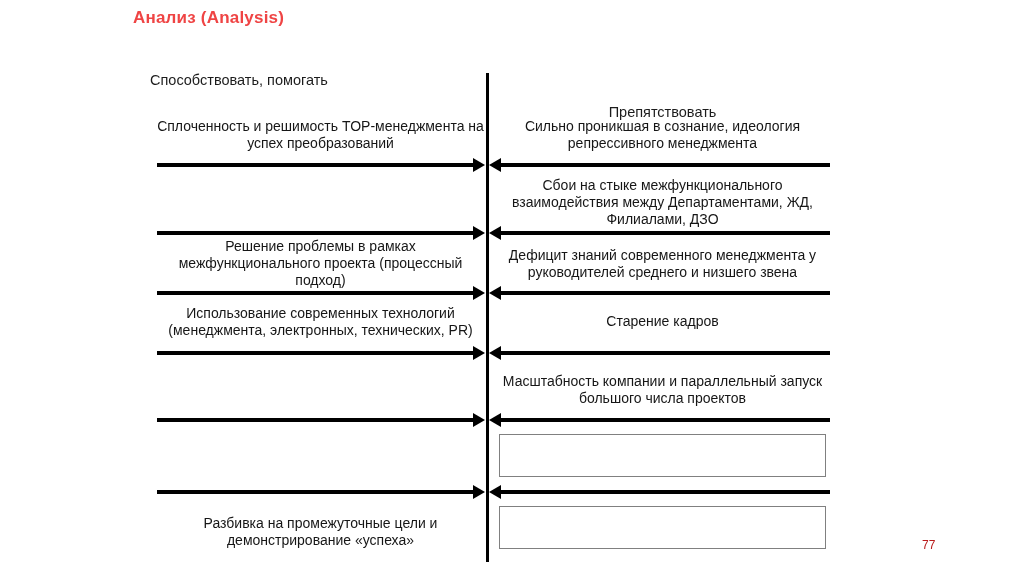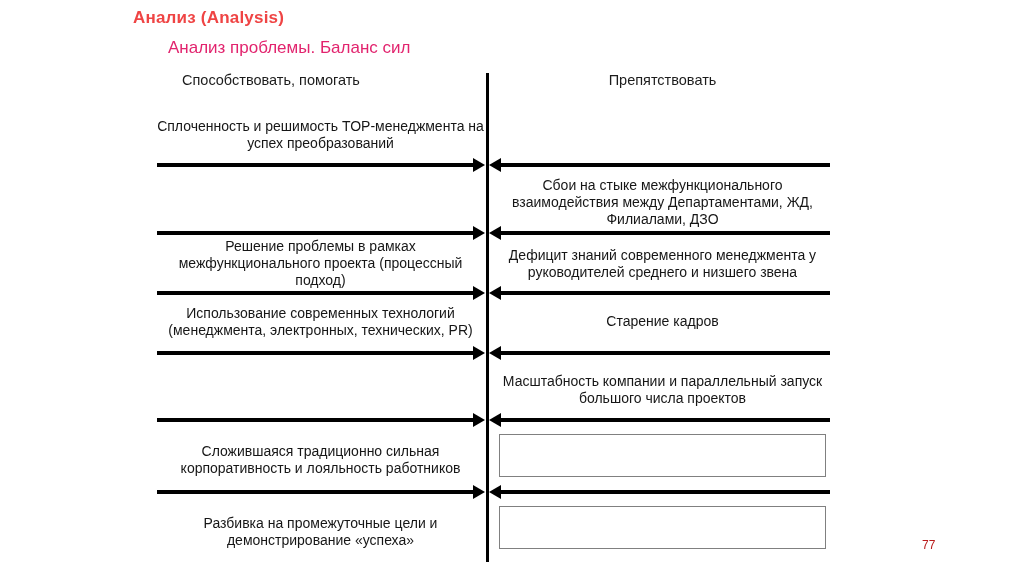--- a/index.html
+++ b/index.html
@@ -61,22 +61,22 @@
   }
 
   
   .col-head {
     position: absolute;
     top: 72px;
     font-size: 14.5px;
     color: #1c1c1c;
     white-space: nowrap;
   }
-  .col-head.left  { left: 182px; text-align: left; }
-  .col-head.right { left: 499px; width: 327px; text-align: center; }
+  .col-head.left  { left: 150px; text-align: left; }
+  .col-head.right { left: 499px; width: 327px; text-align: center; margin-top: 32px; }
   .cell {
     position: absolute;
     font-size: 14px;
     line-height: 17px;
     color: #161616;
     text-align: center;
   }
   .cell.left  { left: 157px; width: 327px; }
   .cell.right { left: 499px; width: 327px; }
 
@@ -142,31 +142,31 @@
     color: #b91c1c;
   }
 </style>
 </head>
 <body>
 
 <div id="slide">
 
   <div id="slide-title">Анализ (Analysis)</div>
 
-  <div id="slide-subtitle">Анализ проблемы. Баланс сил</div>
 
   <div id="diagram">
 
     <div class="spine"></div>
 
     <div class="col-head left">Способствовать, помогать</div>
 
     <div class="col-head right">Препятствовать</div>
 
     <div class="cell left" style="top:118px;">Сплоченность и решимость TOP-менеджмента на успех преобразований</div>
+    <div class="cell right" style="top:118px;">Сильно проникшая в сознание, идеология репрессивного менеджмента</div>
     <div class="sep" style="top:158px;">
       <span class="bar-l"></span>
       <span class="head-l"></span>
       <span class="head-r"></span>
       <span class="bar-r"></span>
     </div>
 
     <div class="cell right" style="top:177px;">Сбои на стыке межфункционального взаимодействия между Департаментами, ЖД, Филиалами, ДЗО</div>
     <div class="sep" style="top:226px;">
       <span class="bar-l"></span>
@@ -194,21 +194,20 @@
     </div>
 
     <div class="cell right" style="top:373px;">Масштабность компании и параллельный запуск большого числа проектов</div>
     <div class="sep" style="top:413px;">
       <span class="bar-l"></span>
       <span class="head-l"></span>
       <span class="head-r"></span>
       <span class="bar-r"></span>
     </div>
 
-    <div class="cell left" style="top:443px;">Сложившаяся традиционно сильная корпоративность и лояльность работников</div>
     <div class="blank-box" style="top:434px; height:43px;"></div>
     <div class="sep" style="top:485px;">
       <span class="bar-l"></span>
       <span class="head-l"></span>
       <span class="head-r"></span>
       <span class="bar-r"></span>
     </div>
 
     <div class="cell left" style="top:515px;">Разбивка на промежуточные цели и демонстрирование «успеха»</div>
     <div class="blank-box" style="top:506px; height:43px;"></div>

